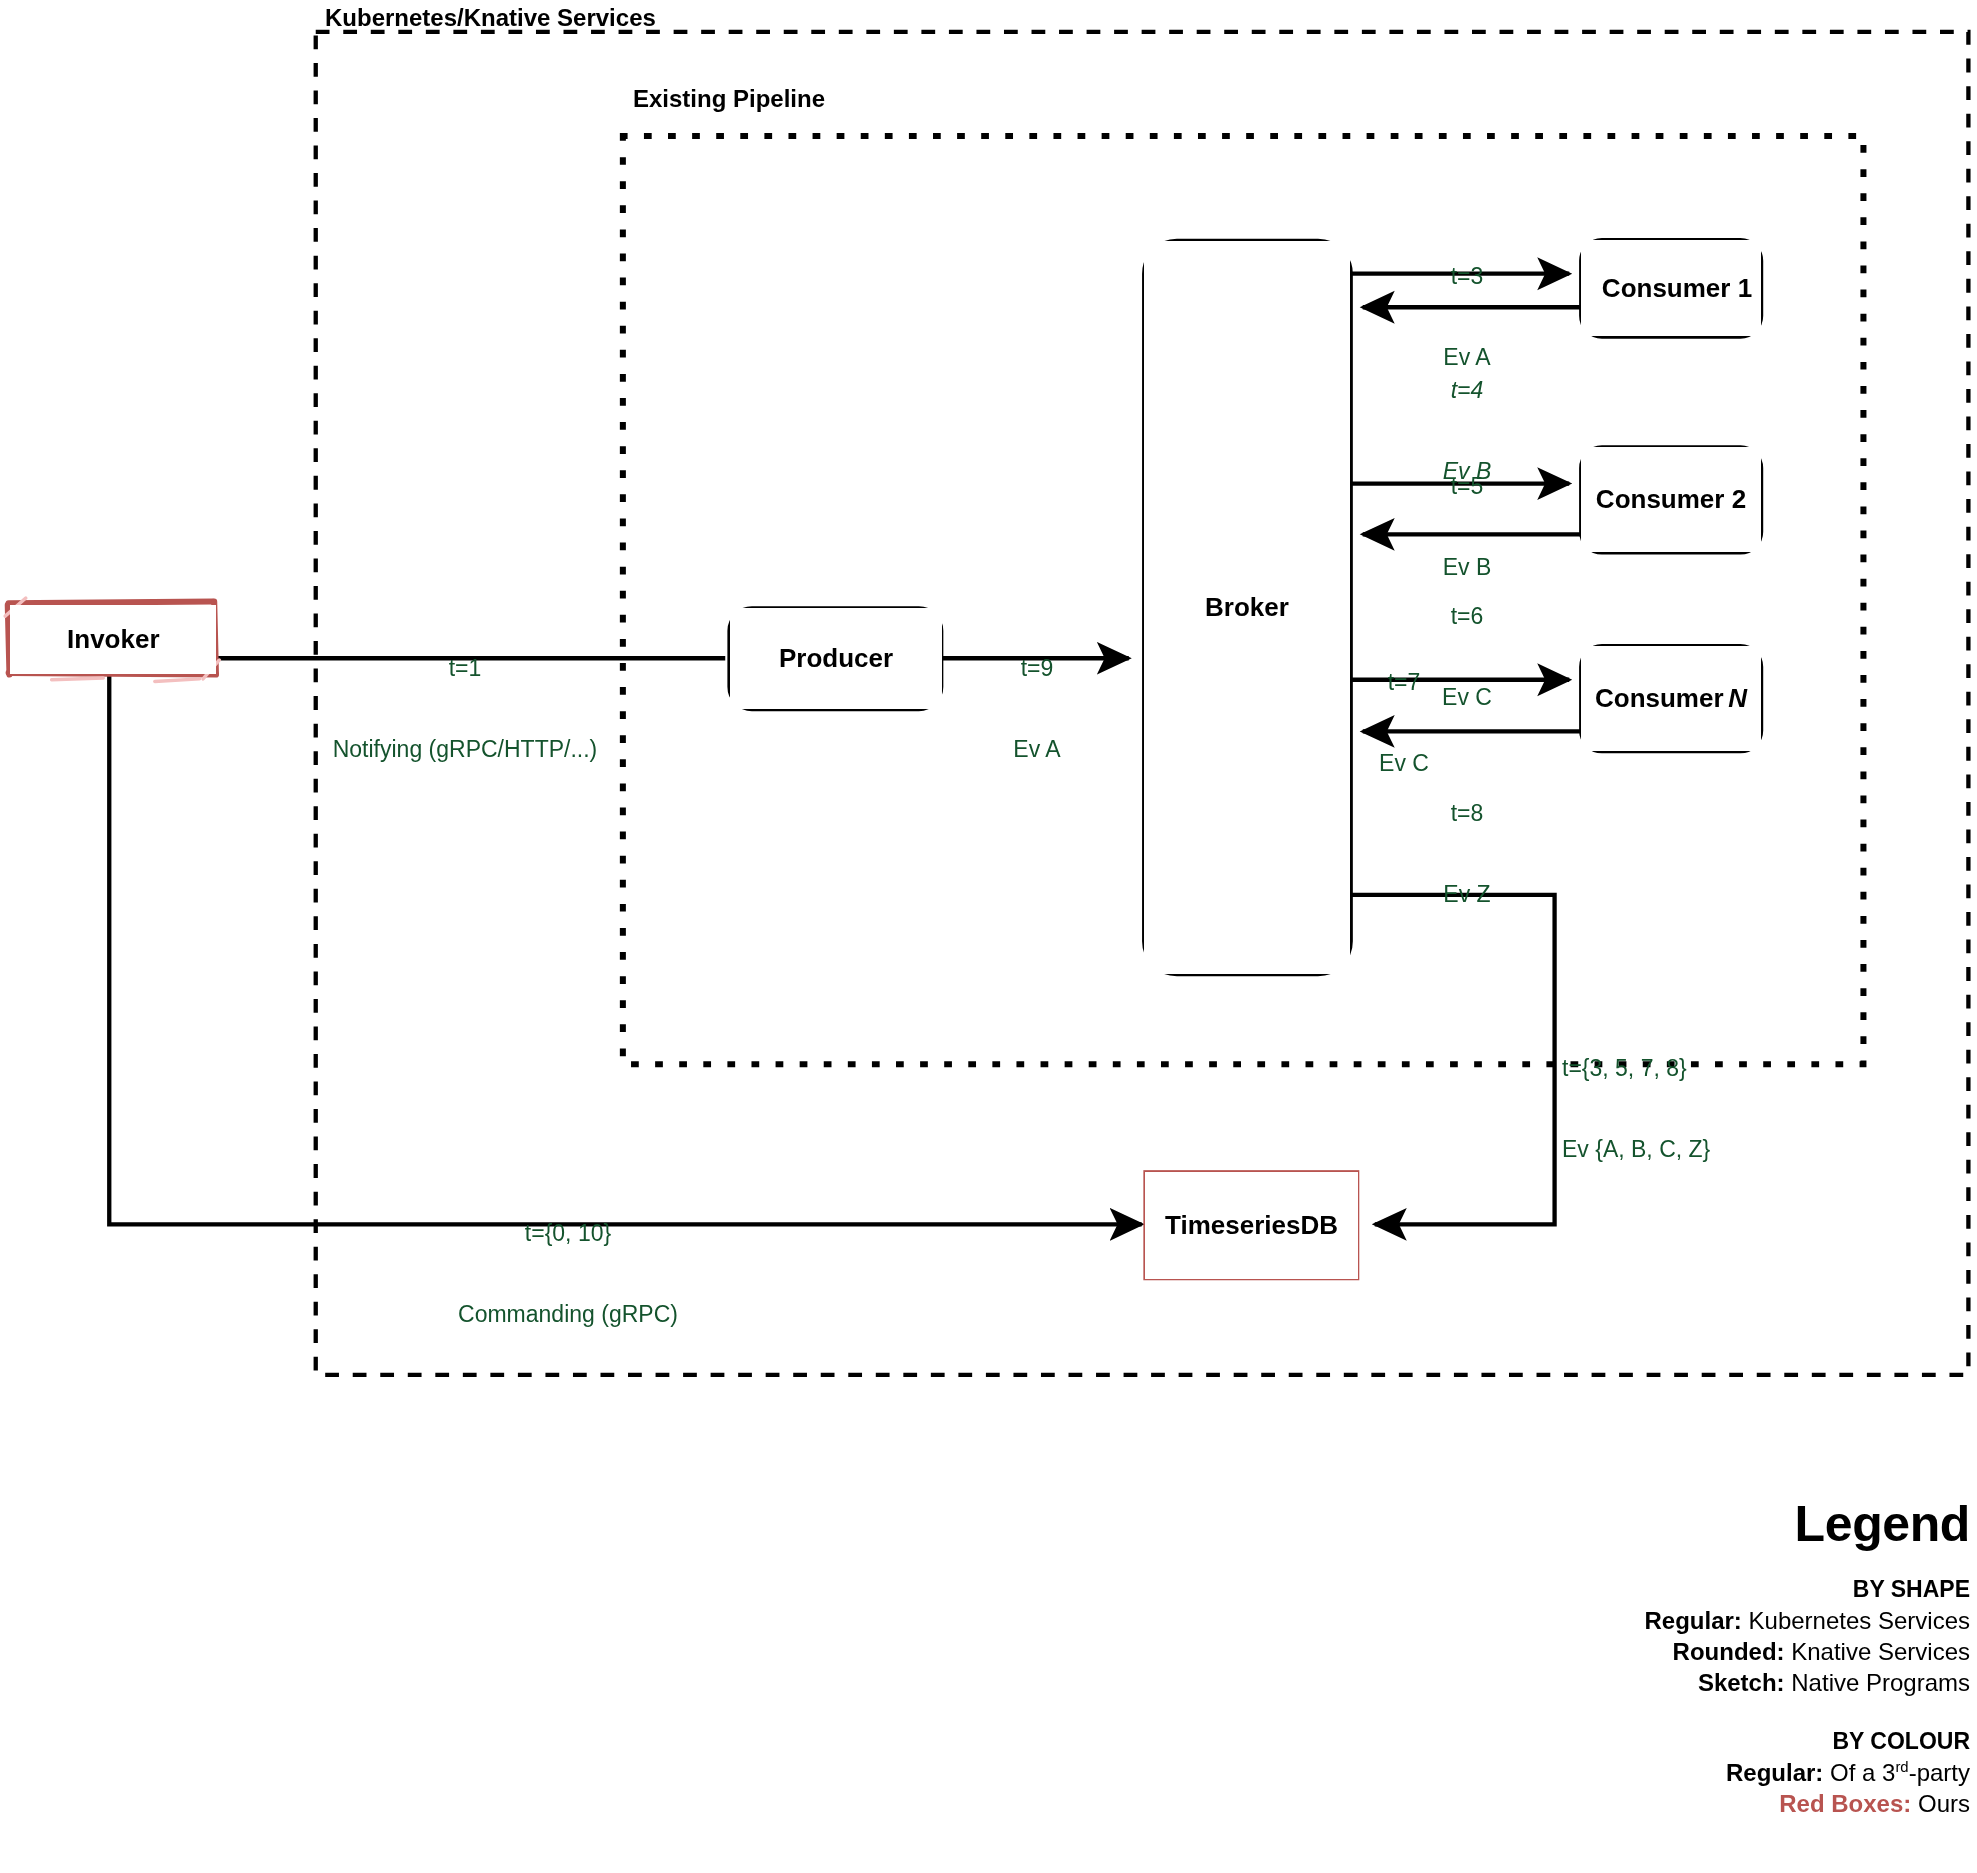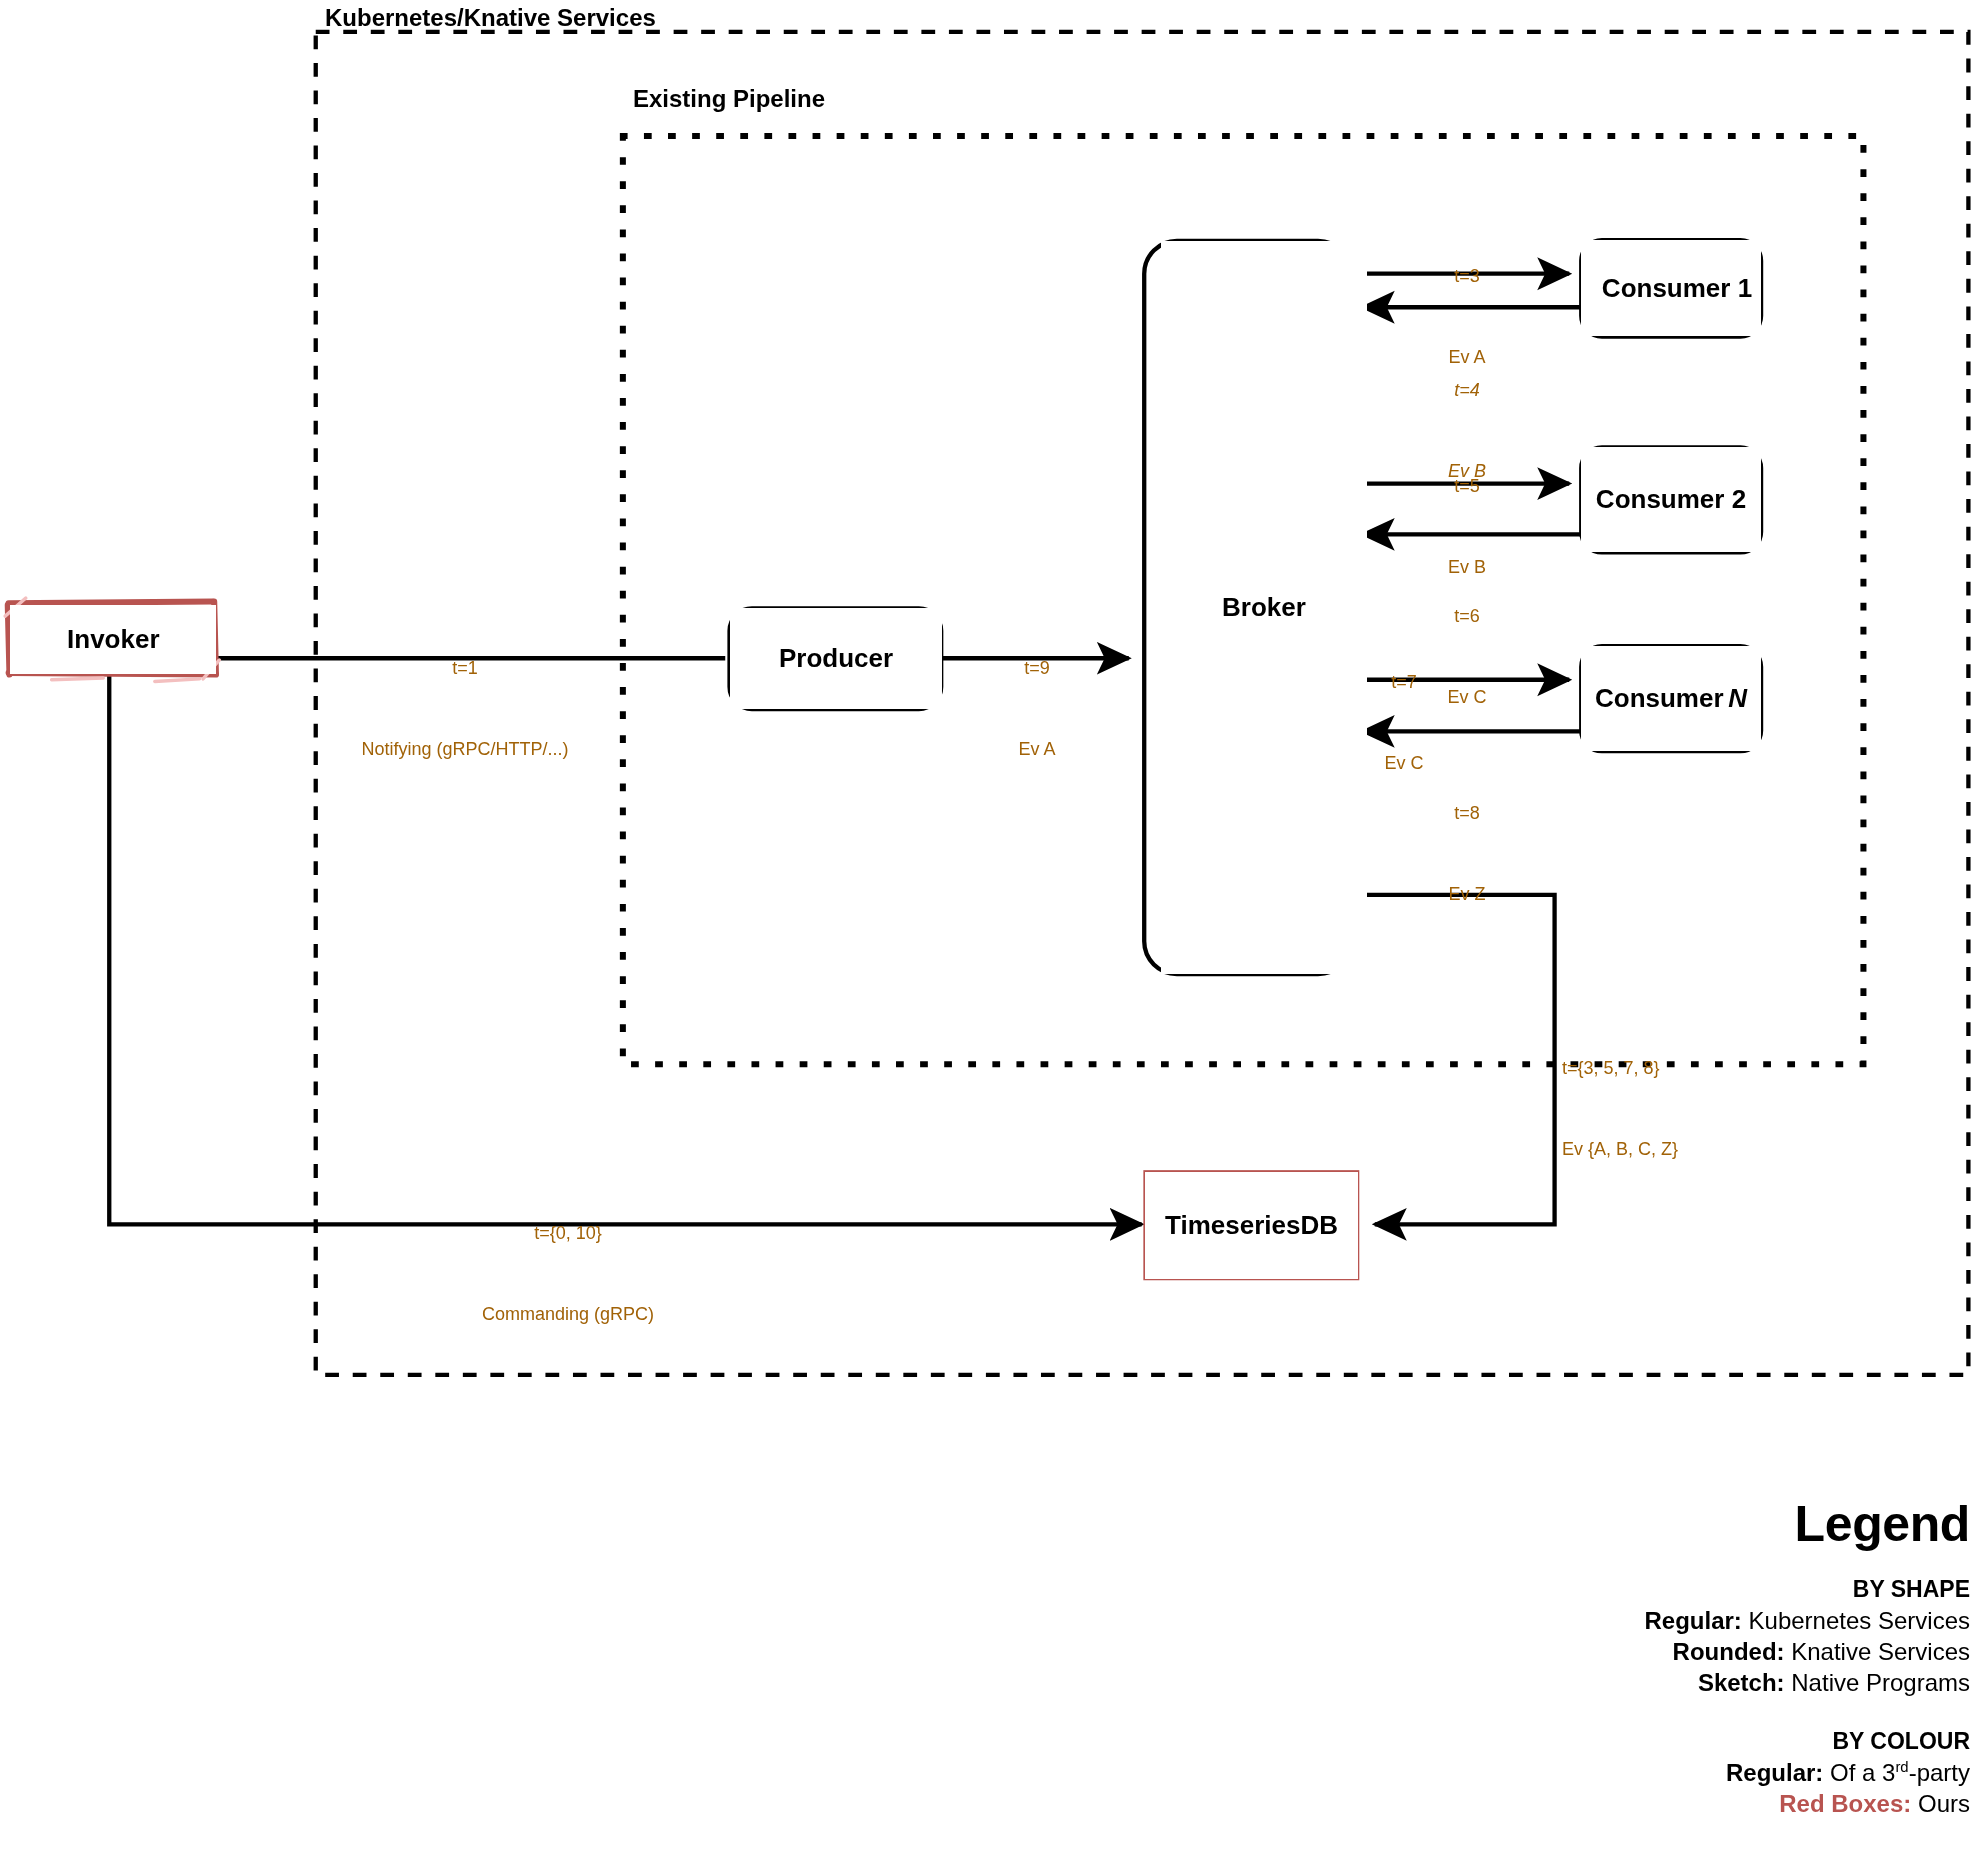--- a/index.html
+++ b/index.html
@@ -22,23 +22,23 @@
   #svg-layer {
     position: absolute;
     left: 0;
     top: 0;
     width: 1977px;
     height: 1874px;
   }
   .edge-label {
     position: absolute;
     font-family: "Liberation Sans", sans-serif;
-    font-size: 18px;
+    font-size: 23px;
     line-height: 27px;
-    color: #a16207;
+    color: #14532d;
     text-align: center;
     white-space: pre;
     letter-spacing: 0px;
   }
   .edge-label.left { text-align: left; }
 
   
   .container-title {
     position: absolute;
     font-family: "Liberation Sans", sans-serif;
@@ -166,21 +166,21 @@
     <rect x="1838" y="751" width="209" height="122" rx="24" ry="24" fill="#ffffff" stroke="#000000" stroke-width="5"></rect>
   </svg>
 
   <div class="container-title" style="left:325px; top:3.4px;">Kubernetes/Knative Services</div>
   <div class="container-title" style="left:633px; top:84px;">Existing Pipeline</div>
 
   <div class="node" style="left:10.3px; top:605px; width:206px; height:69px;">Invoker</div>
 
   <div class="node" style="left:730px; top:608px; width:212px; height:101px;">Producer</div>
 
-  <div class="node" style="left:1144px; top:241px; width:206px; height:733px;margin-left:17px;">Broker</div>
+  <div class="node" style="left:1144px; top:241px; width:206px; height:733px;">Broker</div>
 
   <div class="node" style="left:1581px; top:240px; width:180px; height:96px;padding-left:12px;">Consumer 1</div>
 
   <div class="node" style="left:1581px; top:447px; width:180px; height:105px;">Consumer 2</div>
 
   <div class="node" style="left:1145px; top:1172px; width:213px; height:107px;">TimeseriesDB</div>
 
   <div class="node" style="left:1581px; top:646px; width:180px; height:105px;">
     <span>Consumer</span>
       <span class="italic-n">N</span>

